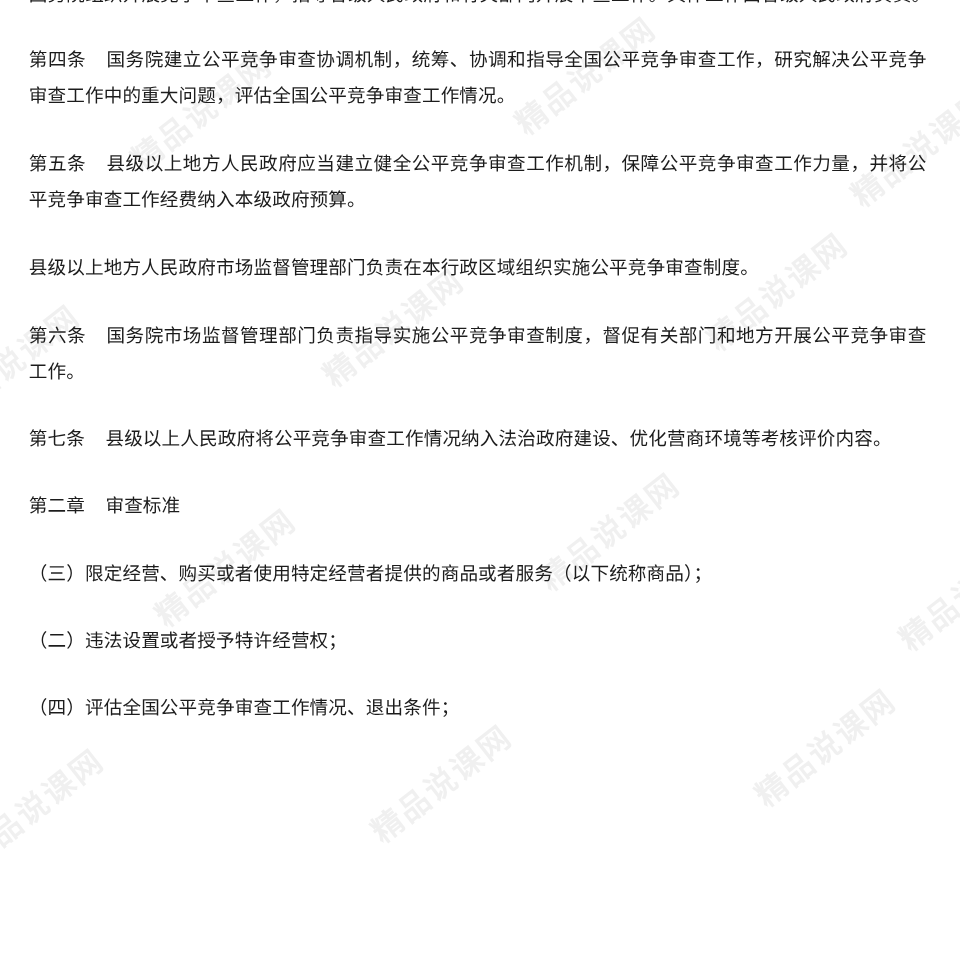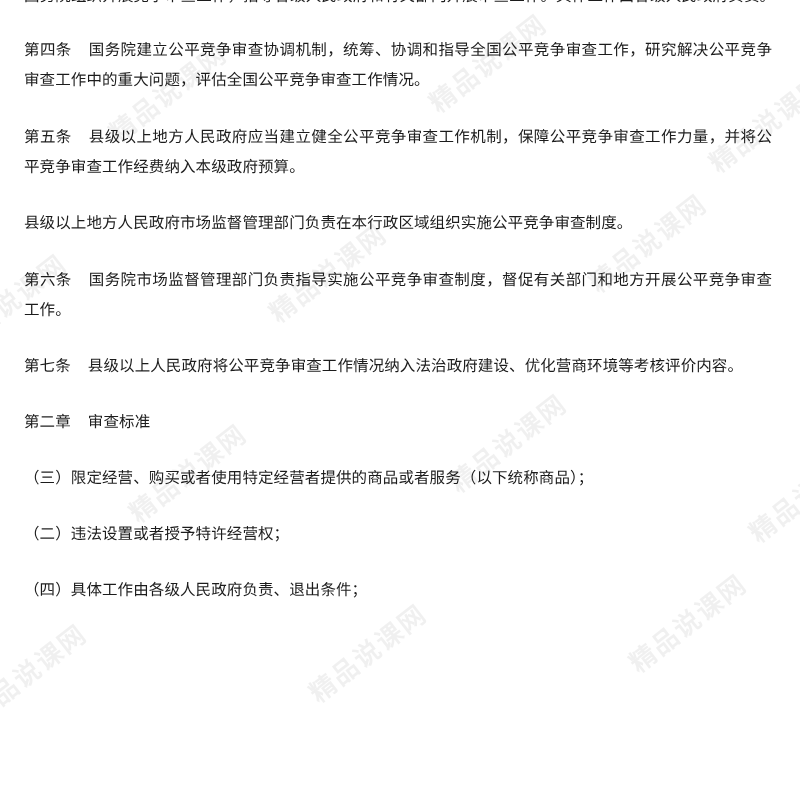--- a/index.html
+++ b/index.html
@@ -136,17 +136,17 @@
 
   <p class="para gap-md list-item">
     <span>（三）</span><span>限定经营、购买或者使用特定经营者提供的商品或者服务（以下统称商品）；</span>
   </p>
 
   <p class="para gap-md list-item">
     <span>（二）</span><span>违法设置或者授予特许经营权；</span>
   </p>
 
   <p class="para gap-md list-item">
-    <span>（四）</span><span>具体工作由各级人民政府负责、退出条件；</span>
+    <span>（四）</span><span>评估全国公平竞争审查工作情况、退出条件；</span>
   </p>
 
 
 </div>
 
 </body></html>

